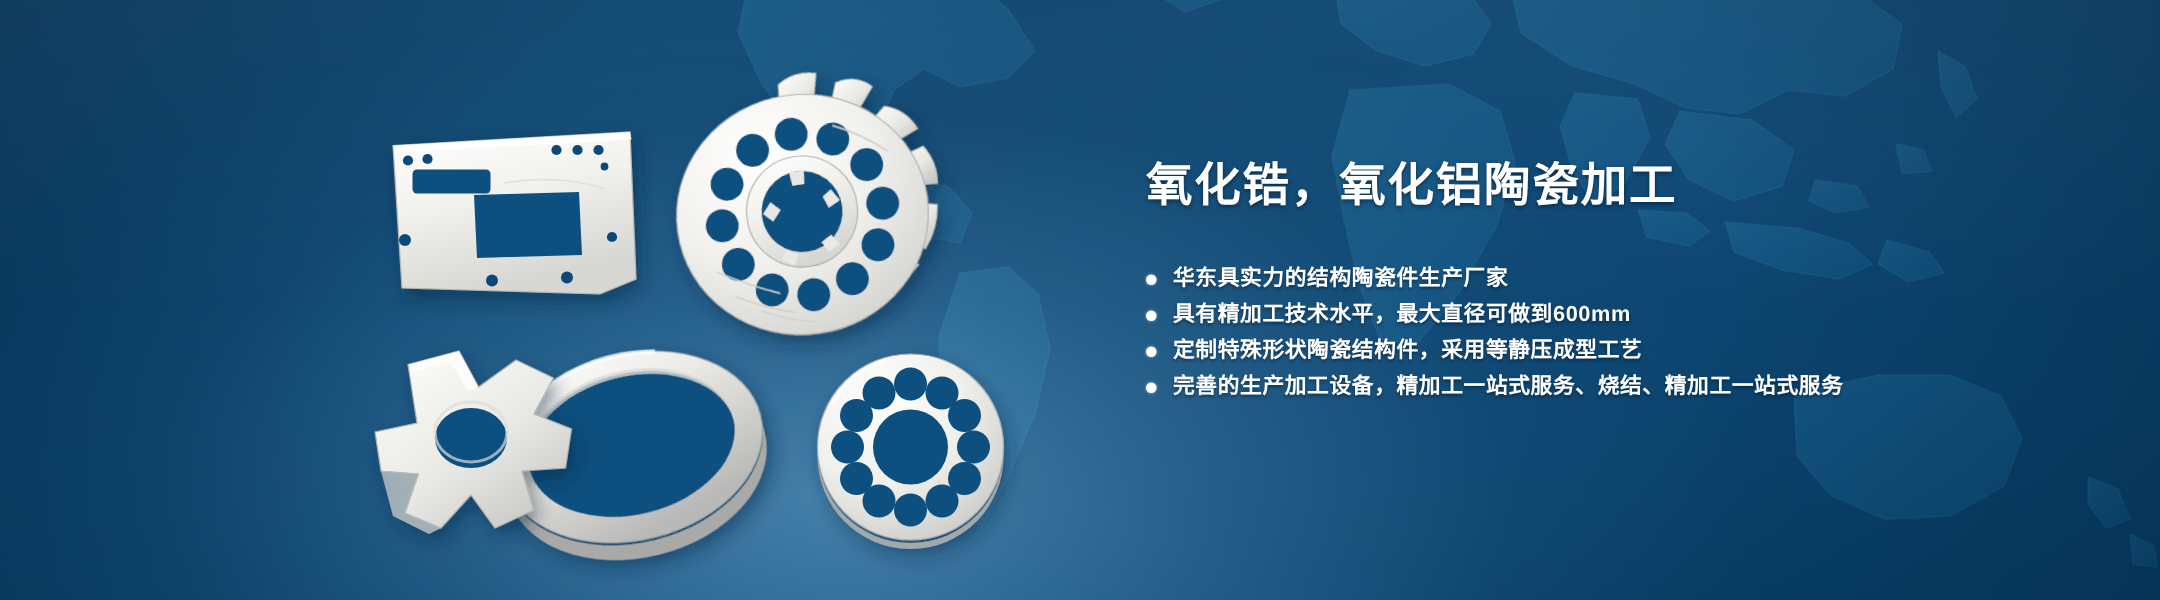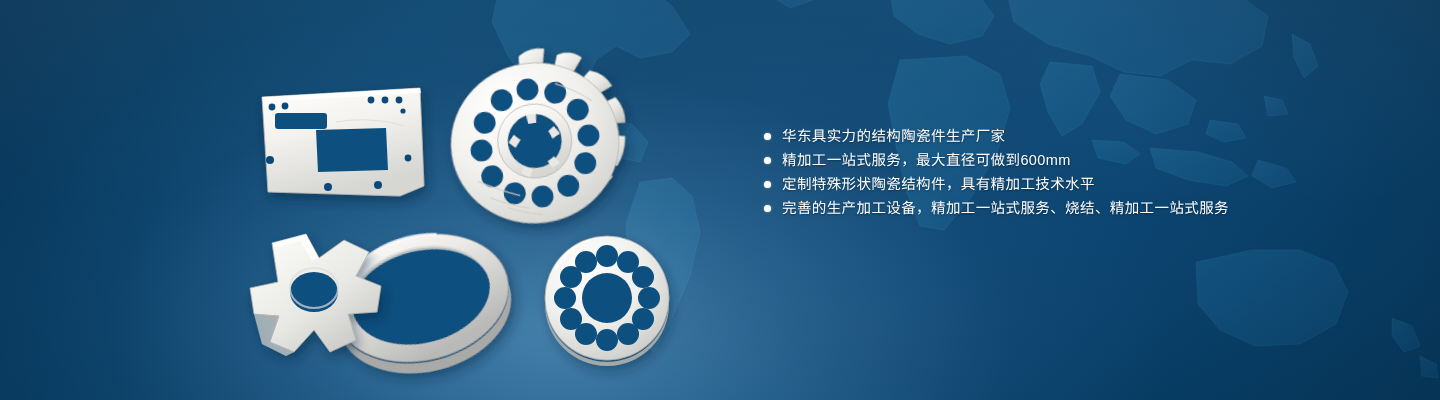--- a/index.html
+++ b/index.html
@@ -48,21 +48,21 @@
     color:#ffffff;
     font-size:31px;
     font-weight:700;
     letter-spacing:1.2px;
     line-height:40px;
     text-shadow:0 1px 3px rgba(0,18,36,.55);
     white-space:nowrap;
   }
   .bullets{
     list-style:none;
-    margin:24px 0 0 0;padding:0;
+    margin:34px 0 0 0;padding:0;font-weight:bold;
   }
   .bullet{
     display:flex;align-items:center;
     margin:0 0 7px 0;
     color:#ffffff;
     font-size:14.5px;
     line-height:17px;
     letter-spacing:.4px;
     white-space:nowrap;
     text-shadow:0 1px 2px rgba(0,20,40,.5);
@@ -287,32 +287,33 @@
           <circle cx="-36" cy="-21" r="11"></circle>
           <circle cx="-21" cy="-36" r="11"></circle>
         </g>
 
         <path d="M-52 -28 A60 60 0 0 1 -16 -58" fill="none" stroke="#ffffff" stroke-width="2.5" opacity=".7"></path>
       </g>
     </svg>
   </div>
 
   <div class="copy">
+    <h1 class="headline">氧化锆，氧化铝陶瓷加工</h1>
     <ul class="bullets">
       <li class="bullet">
         <span class="dot"></span>
         <span>华东具实力的结构陶瓷件生产厂家</span>
       </li>
       <li class="bullet">
         <span class="dot"></span>
-        <span>精加工一站式服务，最大直径可做到600mm</span>
+        <span>具有精加工技术水平，最大直径可做到600mm</span>
       </li>
       <li class="bullet">
         <span class="dot"></span>
-        <span>定制特殊形状陶瓷结构件，具有精加工技术水平</span>
+        <span>定制特殊形状陶瓷结构件，采用等静压成型工艺</span>
       </li>
       <li class="bullet">
         <span class="dot"></span>
         <span>完善的生产加工设备，精加工一站式服务、烧结、精加工一站式服务</span>
       </li>
     </ul>
   </div>
 
 </div>
 

